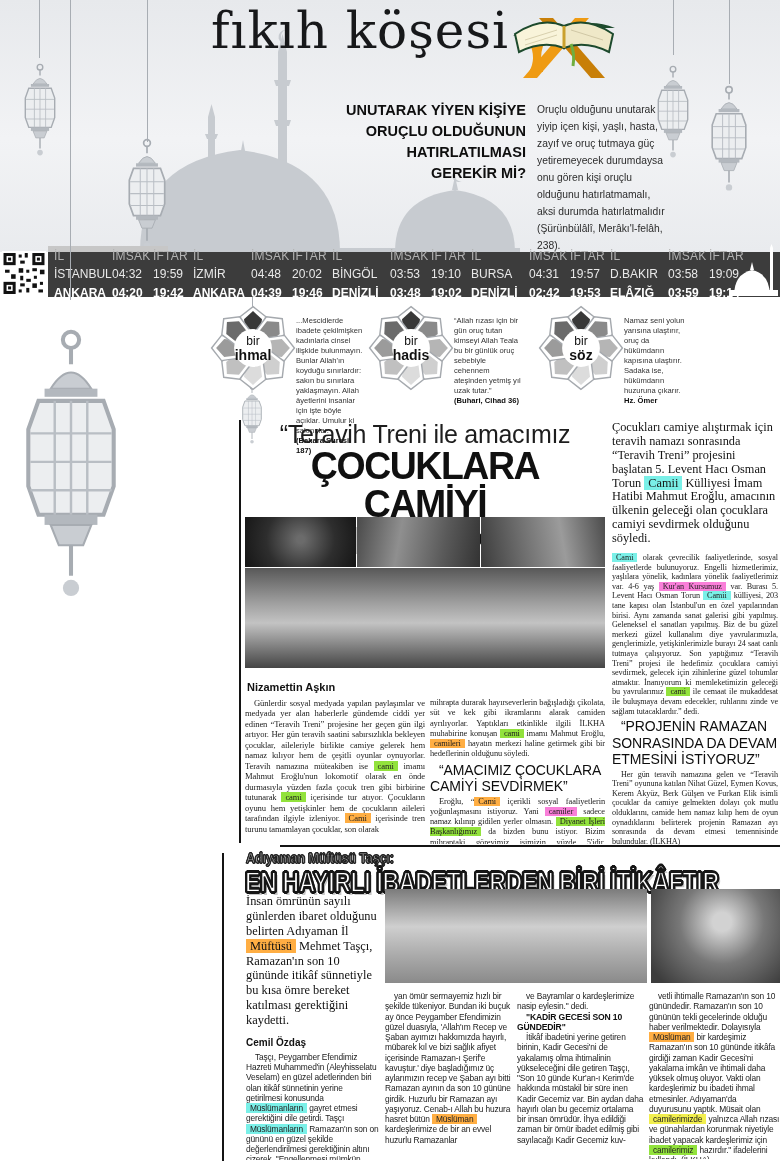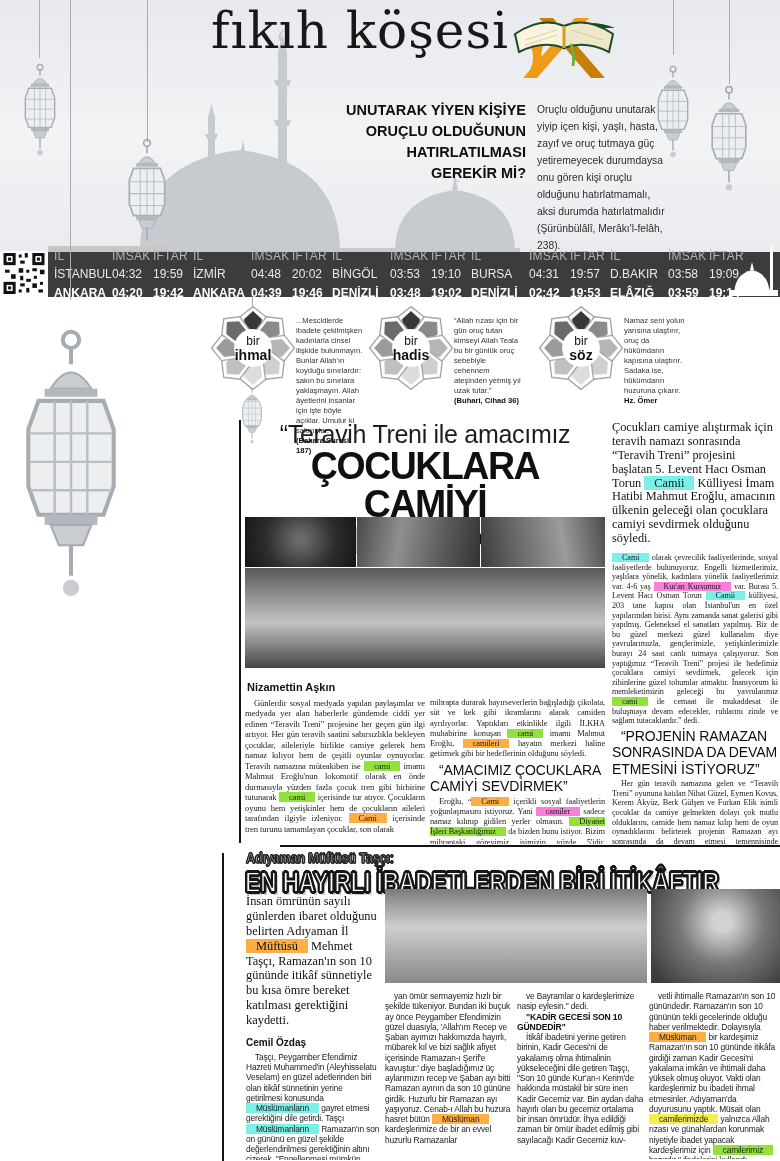--- a/index.html
+++ b/index.html
@@ -46,21 +46,21 @@
   .serif-body{font-family:"Liberation Serif",serif;font-size:8.6px;line-height:1.22;
            text-align:justify;color:#1c1c1c;letter-spacing:-.1px;}
   .col{position:absolute;overflow:hidden;}
   .col p{margin:0 0 2px 0;text-indent:9px;}
   .col p.noind{text-indent:0;}
   .subhead{font-family:"Liberation Sans",sans-serif;font-weight:normal;font-size:14px;line-height:1.18;
            color:#0d0d0d;text-align:left;text-indent:0;margin:3px 0 2px 0;}
   .right-lede{font-family:"Liberation Serif",serif;font-size:12.3px;line-height:1.13;color:#141414;
            text-align:left;margin-bottom:7px;}
   
-  .hl{padding:0 10px;margin-top:33px;}
+  .hl{padding:0 4px;margin-top:33px;}
   .hl-cyan{background:#7af0e8;}
   .hl-magenta{background:#f97fd9;}
   .hl-green{background:#92e23c;}
   .hl-orange{background:#ffae43;}
   .hl-yellow{background:#f2ef4e;}
   
   .ot{-webkit-text-stroke:2px #161616;color:#fff;
       text-shadow:-2px 0 0 #161616,2px 0 0 #161616,0 -2px 0 #161616,0 2px 0 #161616,
                   -1.4px -1.4px 0 #161616,1.4px -1.4px 0 #161616,-1.4px 1.4px 0 #161616,1.4px 1.4px 0 #161616,
                   3px 3px 0 rgba(0,0,0,.22);}

